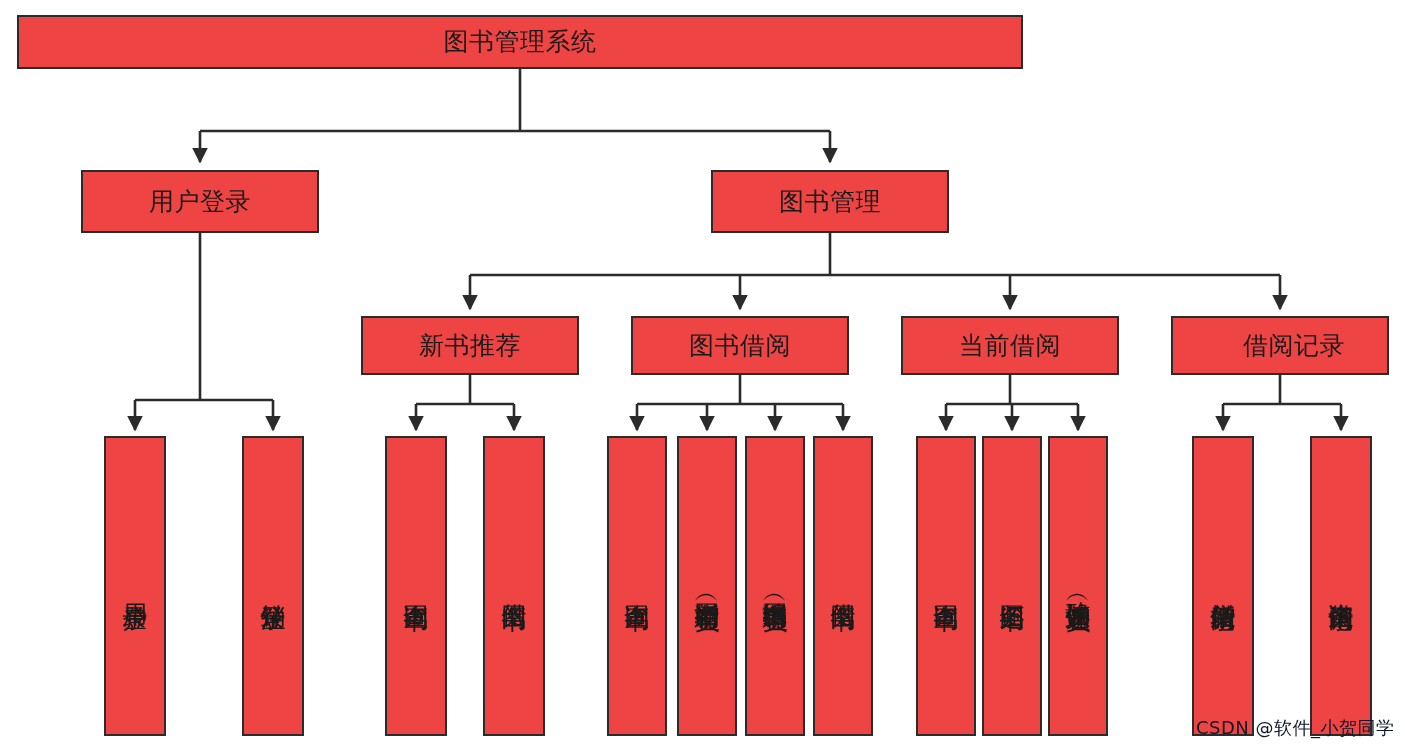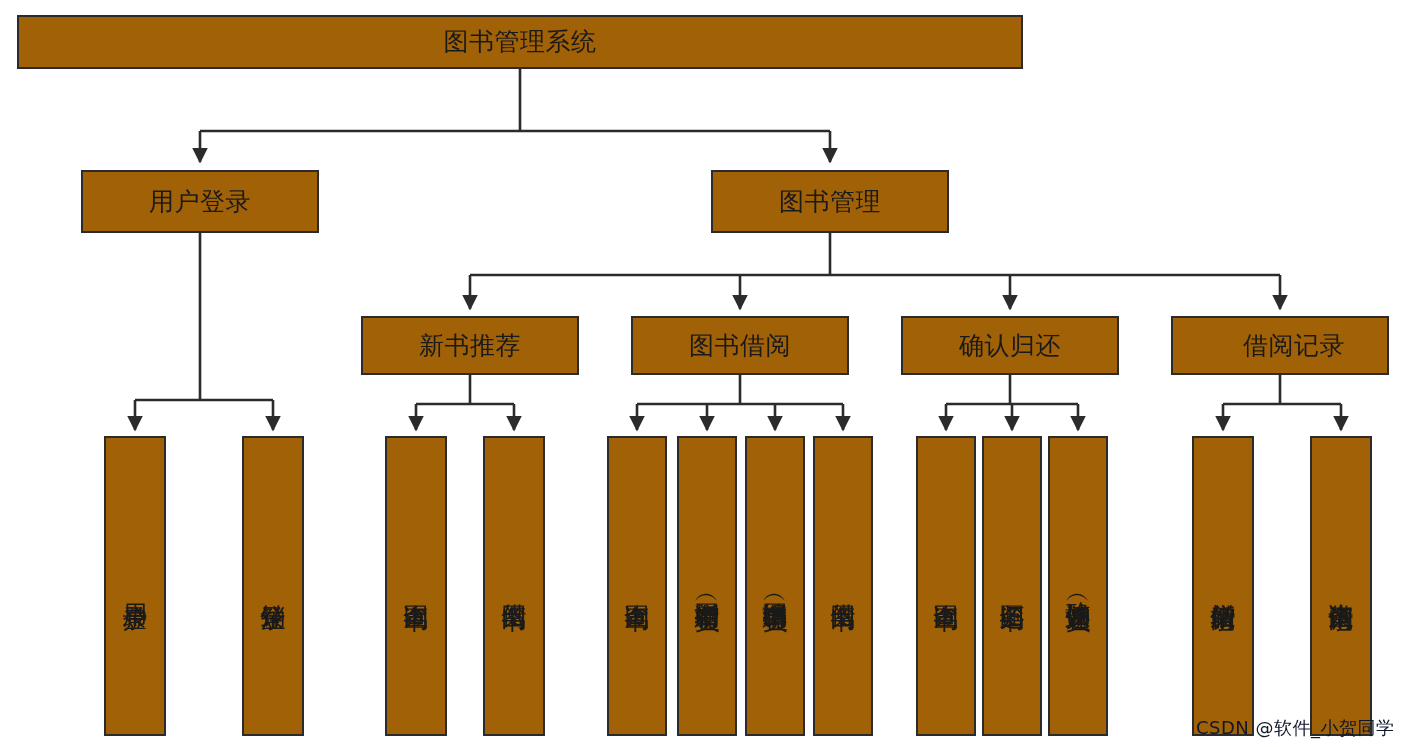--- a/index.html
+++ b/index.html
@@ -21,21 +21,21 @@
     position: absolute;
     left: 0;
     top: 0;
     width: 1405px;
     height: 747px;
     pointer-events: none;
   }
   .node {
     position: absolute;
     box-sizing: border-box;
-    background: #a16207;
+    background: #ef4444;
     border: 2.5px solid #2b2b2b;
     display: flex;
     align-items: center;
     justify-content: center;
     color: #1a1a1a;
   }
   .node.horiz {
     font-size: 25px;
     letter-spacing: 0.5px;
     line-height: 1.1;
@@ -132,21 +132,21 @@
     <span>图书管理</span>
   </div>
 
   <div class="node horiz" style="left: 361px; top: 316px; width: 218px; height: 59px;">
     <span>新书推荐</span>
   </div>
   <div class="node horiz" style="left: 631px; top: 316px; width: 218px; height: 59px;">
     <span>图书借阅</span>
   </div>
   <div class="node horiz" style="left: 901px; top: 316px; width: 218px; height: 59px;">
-    <span>确认归还</span>
+    <span>当前借阅</span>
   </div>
   <div class="node horiz" style="left: 1171px; top: 316px; width: 218px; height: 59px; padding-left: 28px;">
     <span>借阅记录</span>
   </div>
 
   <div id="leaf-host">
       <div class="node vert" style="left: 104px; top: 436px; width: 62px; height: 300px;">
         <span class="vtext">用户登录</span>
       </div>
       <div class="node vert" style="left: 242px; top: 436px; width: 62px; height: 300px;">

